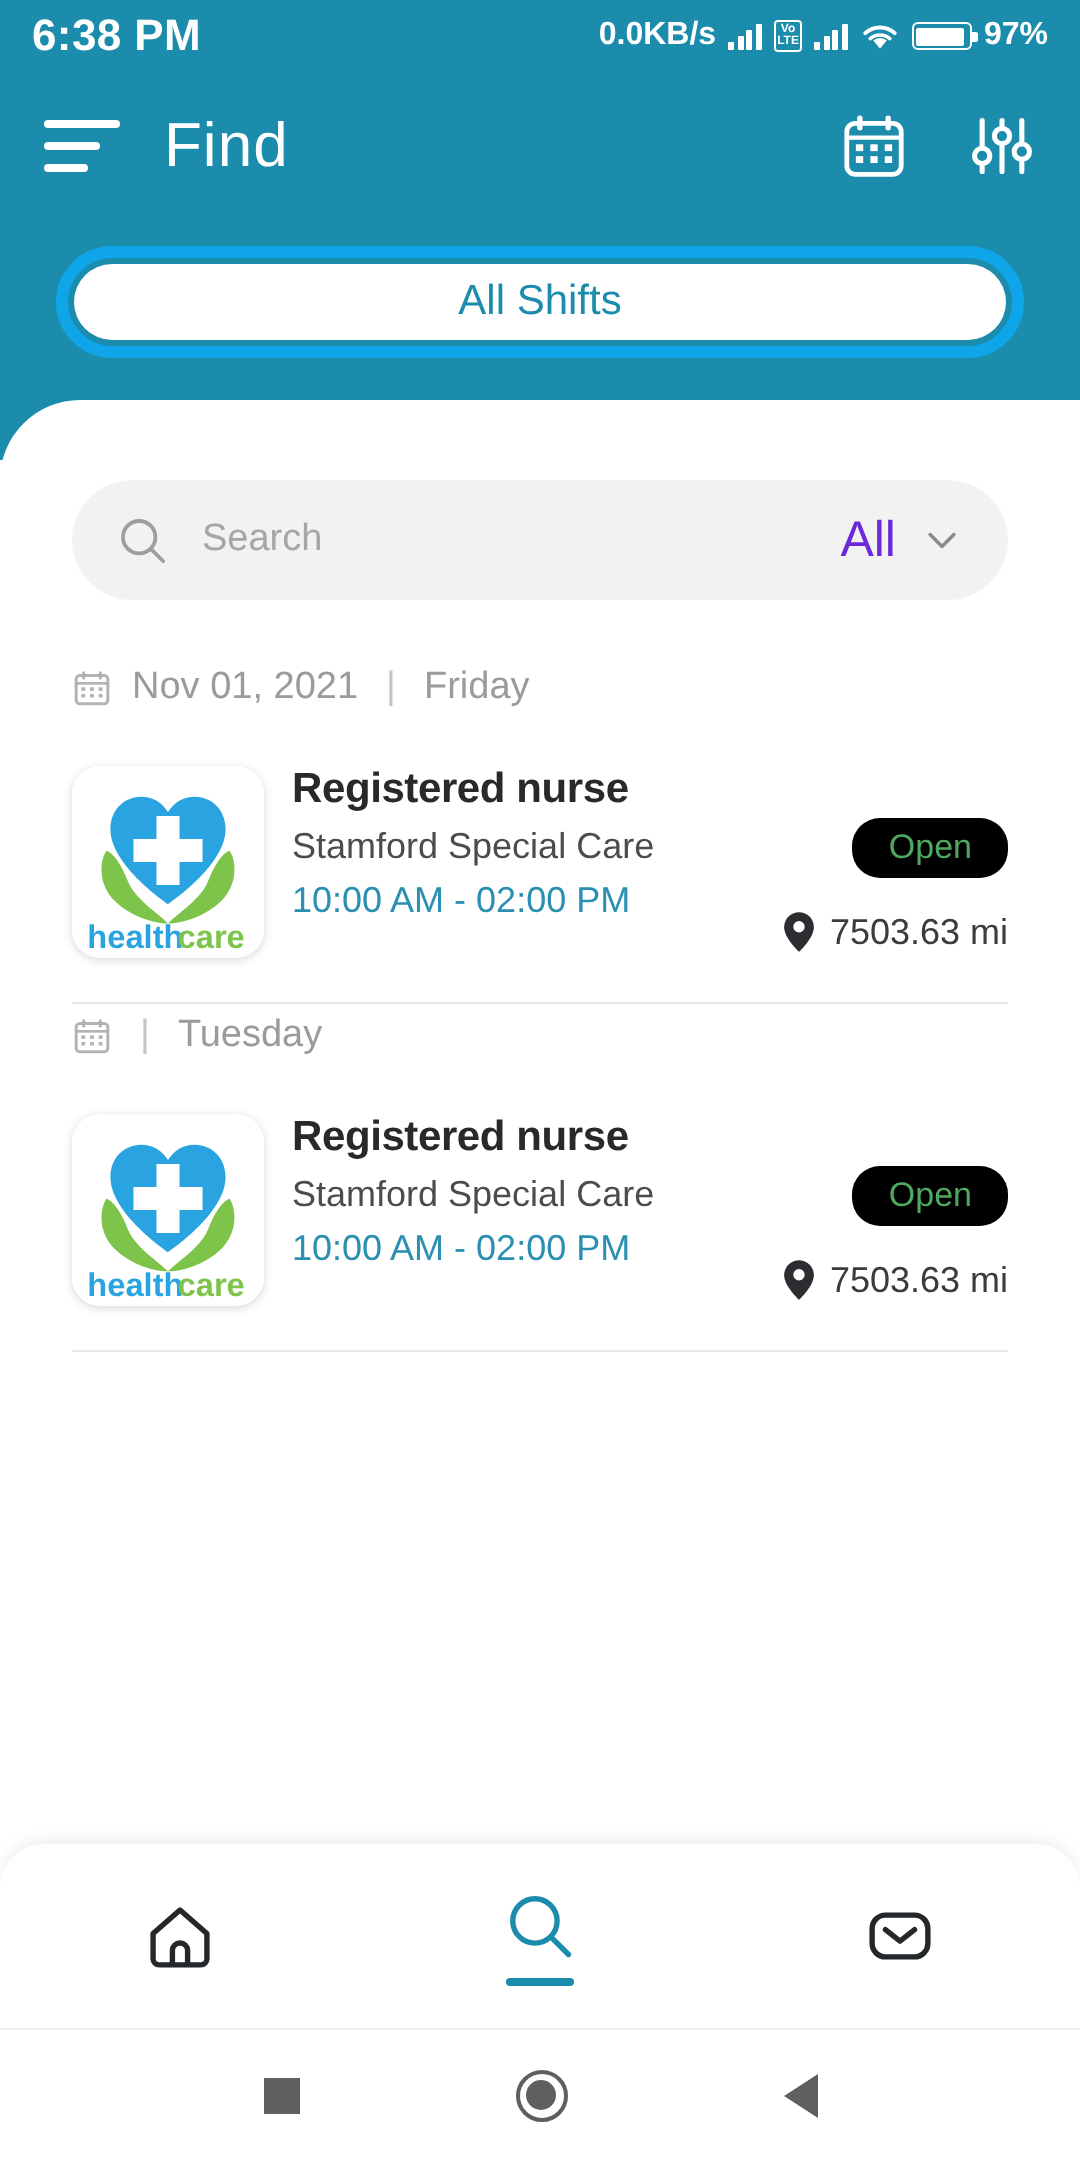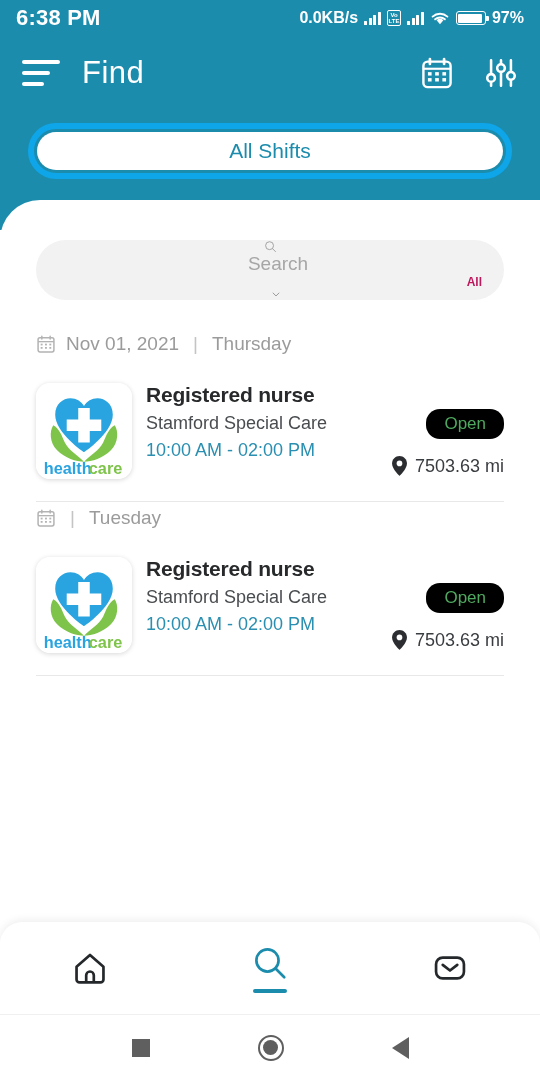--- a/index.html
+++ b/index.html
@@ -68,24 +68,23 @@
   .panel {
     position:absolute; top:200px; left:0; width:540px; height:722px;
     background:#ffffff; border-top-left-radius:40px;
   }
 
   
   .searchbar {
     position:absolute; top:40px; left:36px; width:468px; height:60px;
     background:#f2f2f2; border-radius:30px; display:flex; align-items:center;
     padding:0 22px;
-    flex-direction:column;
   }
   .search-placeholder { font-size:19px; color:#a6a6a6; margin-left:16px; }
-  .search-all { margin-left:auto; font-size:12px; color:#be185d;font-weight:bold; }
+  .search-all { margin-left:auto; font-size:25px; color:#6d28d9; }
   .chev { margin-left:12px; }
 
   
   .daterow { display:flex; align-items:center; padding-left:36px; gap:10px; }
   .date-text { font-size:19px; color:#9b9b9b; }
   .date-sep { font-size:19px; color:#c4c4c4; margin:0 4px; }
   .date-day { font-size:19px; color:#9b9b9b; }
 
   
   .shift { display:flex; padding:0 36px 0 36px; align-items:flex-start; }
@@ -223,21 +222,21 @@
           <path d="M7 2.8 V6 M17 2.8 V6" stroke="#b3b3b3" stroke-width="1.8" stroke-linecap="round"></path>
           <rect x="5.6" y="11.6" width="2.3" height="2.1" fill="#b3b3b3"></rect>
           <rect x="10.8" y="11.6" width="2.3" height="2.1" fill="#b3b3b3"></rect>
           <rect x="16" y="11.6" width="2.3" height="2.1" fill="#b3b3b3"></rect>
           <rect x="5.6" y="15.6" width="2.3" height="2.1" fill="#b3b3b3"></rect>
           <rect x="10.8" y="15.6" width="2.3" height="2.1" fill="#b3b3b3"></rect>
           <rect x="16" y="15.6" width="2.3" height="2.1" fill="#b3b3b3"></rect>
         </svg>
         <span class="date-text">Nov 01, 2021</span>
         <span class="date-sep">|</span>
-        <span class="date-day">Thursday</span>
+        <span class="date-day">Friday</span>
       </div>
 
       <div class="shift" style="margin-top:28px;">
         <div class="logo">
           <svg width="96" height="96" viewBox="0 0 100 100">
             <rect x="0" y="0" width="100" height="100" rx="14" fill="#ffffff"></rect>
             <path d="M50 72 C50 72 20 52 20 33 C20 22 28 16 36 16 C42 16 47 19 50 24 C53 19 58 16 64 16 C72 16 80 22 80 33 C80 52 50 72 50 72 Z" fill="#2aa4e0"></path>
             <path d="M44 26 H56 V38 H68 V50 H56 V62 H44 V50 H32 V38 H44 Z" fill="#ffffff"></path>
             <path d="M18 44 C14 50 14 62 22 70 C30 78 42 82 50 82 C44 76 34 70 30 62 C27 55 24 47 18 44 Z" fill="#7ec34a"></path>
             <path d="M82 44 C86 50 86 62 78 70 C70 78 58 82 50 82 C56 76 66 70 70 62 C73 55 76 47 82 44 Z" fill="#7ec34a"></path>

